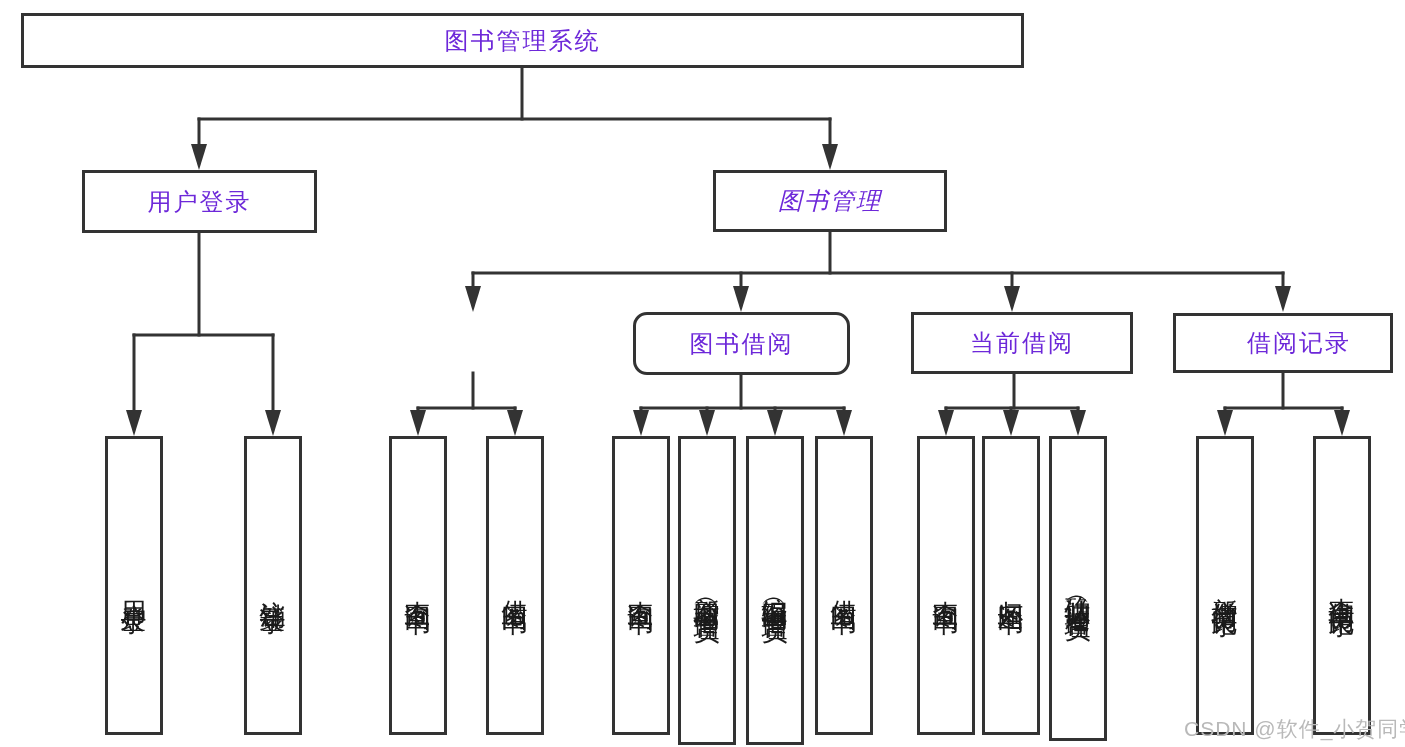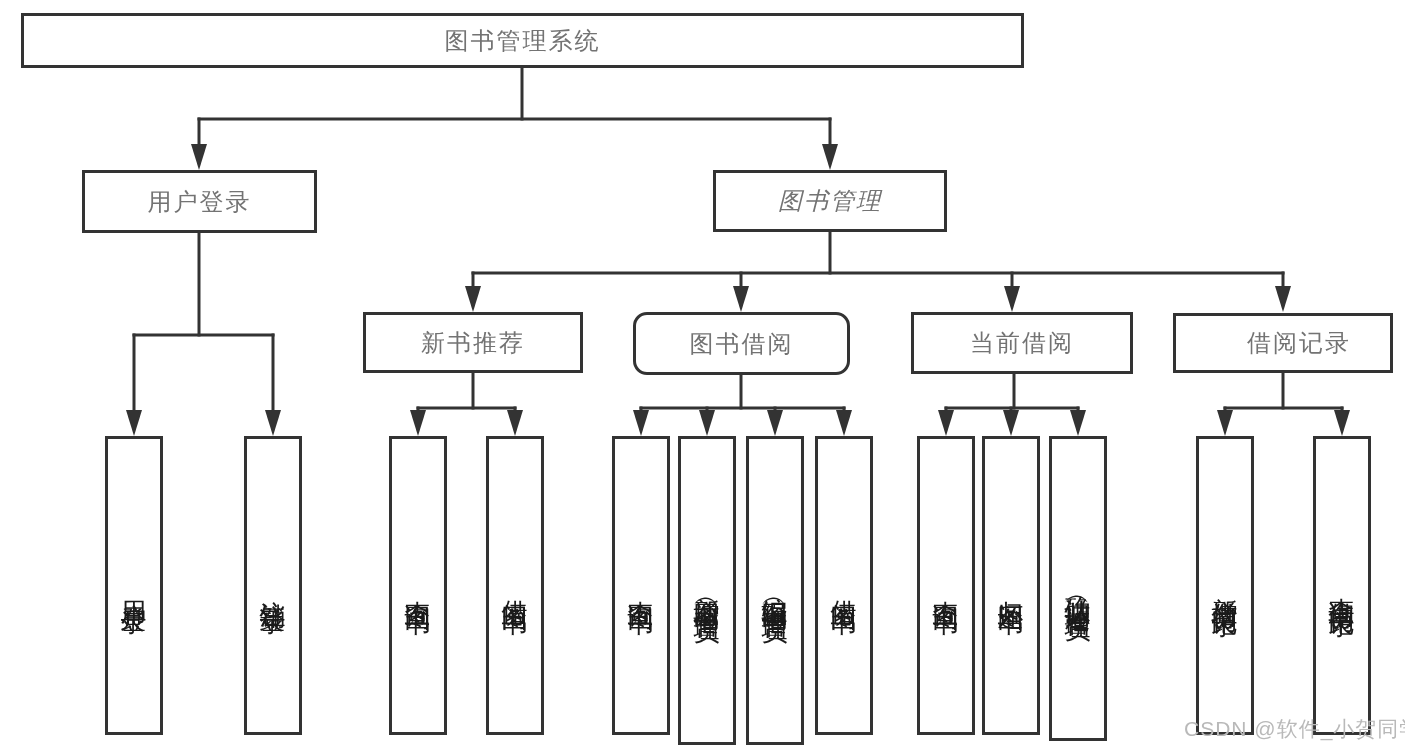--- a/index.html
+++ b/index.html
@@ -5,21 +5,21 @@
   html,body{margin:0;padding:0;background:#ffffff;}
   #stage{
     position:relative;width:1405px;height:747px;background:#ffffff;
     font-family:"Liberation Sans",sans-serif;overflow:hidden;
   }
   #connectors{position:absolute;left:0;top:0;width:1405px;height:747px;}
   .hbox{
     position:absolute;box-sizing:border-box;border:3px solid #333333;background:#ffffff;
     display:flex;align-items:center;justify-content:center;z-index:2;
   }
-  .hbox span{font-size:24px;color:#737373;letter-spacing:2px;white-space:nowrap;}
+  .hbox span{font-size:24px;color:#6d28d9;letter-spacing:2px;white-space:nowrap;}
   .vbox{
     position:absolute;box-sizing:border-box;border:3px solid #333333;background:#ffffff;
     display:flex;align-items:center;justify-content:center;z-index:2;
   }
   .vbox span{
     writing-mode:vertical-rl;text-orientation:mixed;
     font-size:26px;line-height:1;letter-spacing:3px;color:#1a1a1a;white-space:nowrap;
   }
   #watermark{
     position:absolute;left:1184px;top:715px;z-index:5;
@@ -94,23 +94,20 @@
     <span>图书管理系统</span>
   </div>
 
   <div class="hbox" style="left:82px;top:170px;width:235px;height:63px;">
     <span>用户登录</span>
   </div>
   <div class="hbox" style="left:713px;top:170px;width:234px;height:62px;font-style:italic;">
     <span>图书管理</span>
   </div>
 
-  <div class="hbox" style="left:363px;top:312px;width:220px;height:61px;">
-    <span>新书推荐</span>
-  </div>
   <div class="hbox" style="left:633px;top:312px;width:217px;height:63px;border-radius:14px;">
     <span>图书借阅</span>
   </div>
   <div class="hbox" style="left:903px;top:312px;width:222px;height:62px;margin-left:8px;">
     <span>当前借阅</span>
   </div>
   <div class="hbox" style="left:1173px;top:313px;width:220px;height:60px;padding-left:32px;">
     <span>借阅记录</span>
   </div>
 

